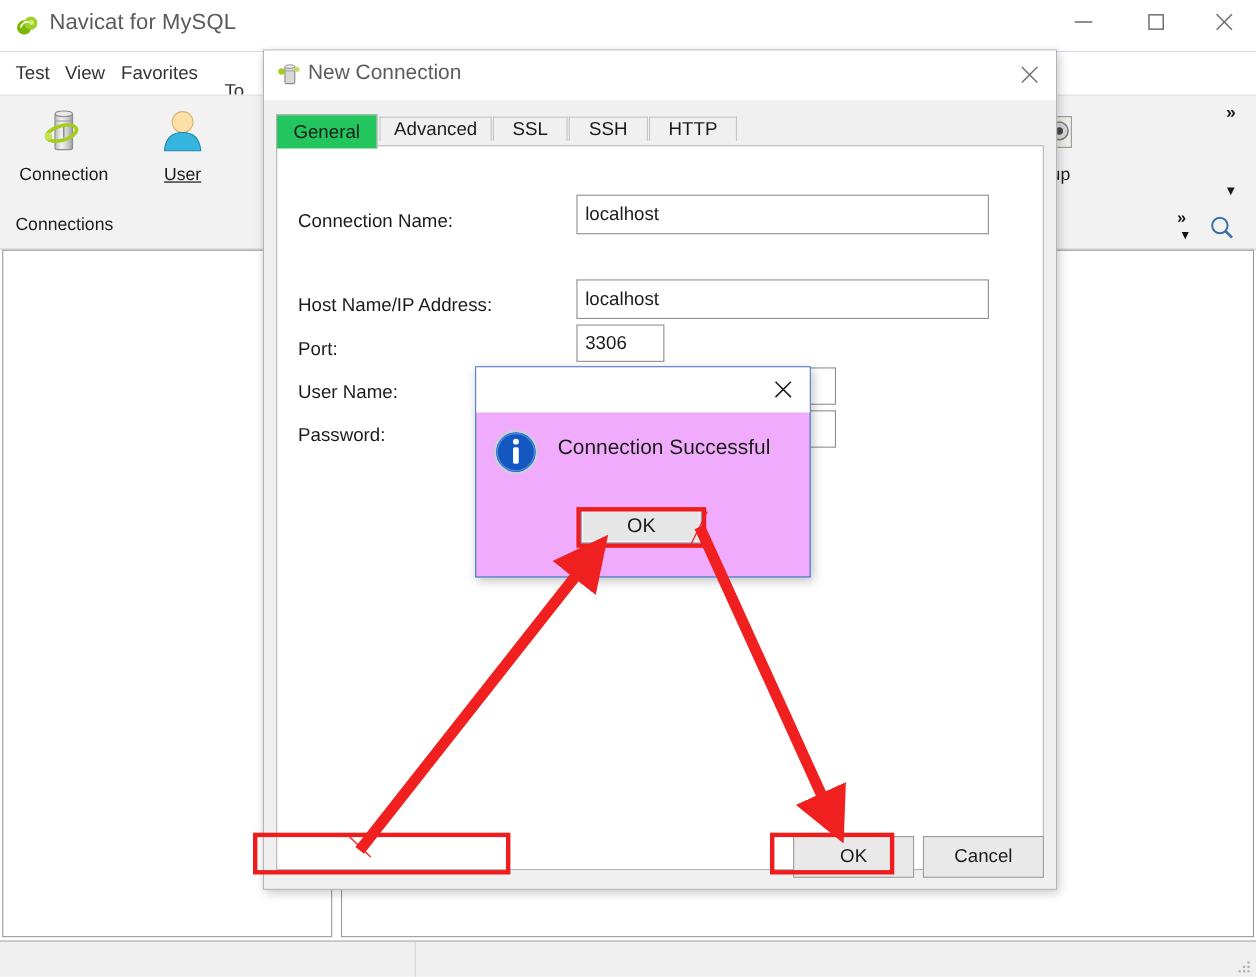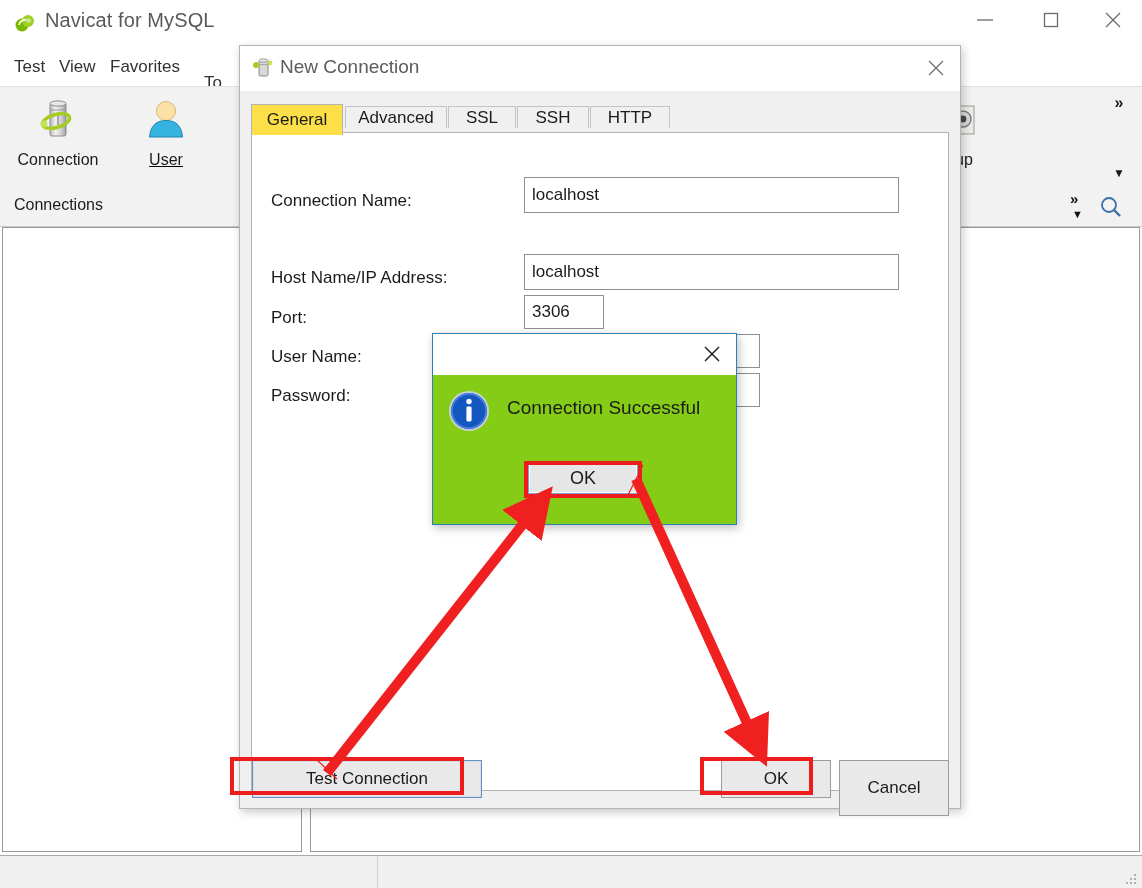--- a/index.html
+++ b/index.html
@@ -111,21 +111,21 @@
   .tabstrip{
     position:absolute;left:11px;top:58px;width:698px;height:29px;
   }
   .tab{
     position:absolute;top:2px;height:22px;box-sizing:border-box;
     background:#f0f0f0;border:1px solid #c4c4c4;border-bottom:none;
     display:flex;align-items:center;justify-content:center;
     font-size:17px;color:#1b1b1b;white-space:nowrap;
   }
   .tab.active{
-    top:0;height:31px;background:#fde047;border-color:#b4b4b4;z-index:3;
+    top:0;height:31px;background:#22c55e;border-color:#b4b4b4;z-index:3;
   }
   .tabpanel{
     position:absolute;left:11px;top:86px;width:698px;height:659px;
     background:#ffffff;border:1px solid #b4b4b4;box-sizing:border-box;padding-left:39px;
   }
 
   .f-label{
     position:absolute;font-size:17px;color:#1b1b1b;white-space:nowrap;
   }
   .f-input{
@@ -142,21 +142,21 @@
     display:flex;align-items:center;justify-content:center;white-space:nowrap;
   }
   .dlg-btn.focused{border:1px solid #6b8fbb;box-shadow:inset 0 0 0 1px #cfe0f2;}
 
   
   .hl{position:absolute;border:4px solid #ee1c1c;box-sizing:border-box;pointer-events:none;}
 
   
   .msgbox{
     position:absolute;left:432px;top:333px;width:303px;height:190px;
-    background:#84cc16;border:1px solid #2f7ebc;
+    background:#f0abfc;border:1px solid #2f7ebc;
     box-shadow:2px 3px 9px rgba(0,0,0,.25);
   }
   .msg-title{position:absolute;left:0;top:0;width:100%;height:41px;background:#ffffff;}
   .msg-close{
     position:absolute;right:6px;top:3px;width:36px;height:34px;
     display:flex;align-items:center;justify-content:center;
   }
   .msg-icon{position:absolute;left:14px;top:55px;width:44px;height:44px;}
   .msg-text{
     position:absolute;left:74px;top:63px;font-size:19px;color:#1b1b1b;white-space:nowrap;
@@ -336,23 +336,22 @@
       <span class="f-label" style="left:19px;top:175px;">Port:</span>
       <input class="f-input" style="left: 272px; top: 162px; width: 80px; height: 34px;" value="3306">
 
       <span class="f-label" style="left:19px;top:214px;">User Name:</span>
       <input class="f-input" style="left: 272px; top: 201px; width: 236px; height: 34px;" value="root">
 
       <span class="f-label" style="left:19px;top:253px;">Password:</span>
       <input class="f-input" type="password" style="left: 272px; top: 240px; width: 236px; height: 34px;" value="">
     </div>
 
-    <div class="dlg-btn focused" style="left:12px;top:714px;width:230px;height:38px;">Test Connection</div>
     <div class="dlg-btn" style="left:481px;top:714px;width:110px;height:38px;">OK</div>
-    <div class="dlg-btn" style="left:599px;top:714px;width:110px;height:56px;">Cancel</div>
+    <div class="dlg-btn" style="left:599px;top:714px;width:110px;height:38px;">Cancel</div>
   </div>
 
   <div class="msgbox">
     <div class="msg-title">
       <div class="msg-close">
         <svg width="18" height="18" viewBox="0 0 18 18">
           <line x1="2" y1="2" x2="16" y2="16" stroke="#1d1d1d" stroke-width="1.4"></line>
           <line x1="16" y1="2" x2="2" y2="16" stroke="#1d1d1d" stroke-width="1.4"></line>
         </svg>
       </div>

